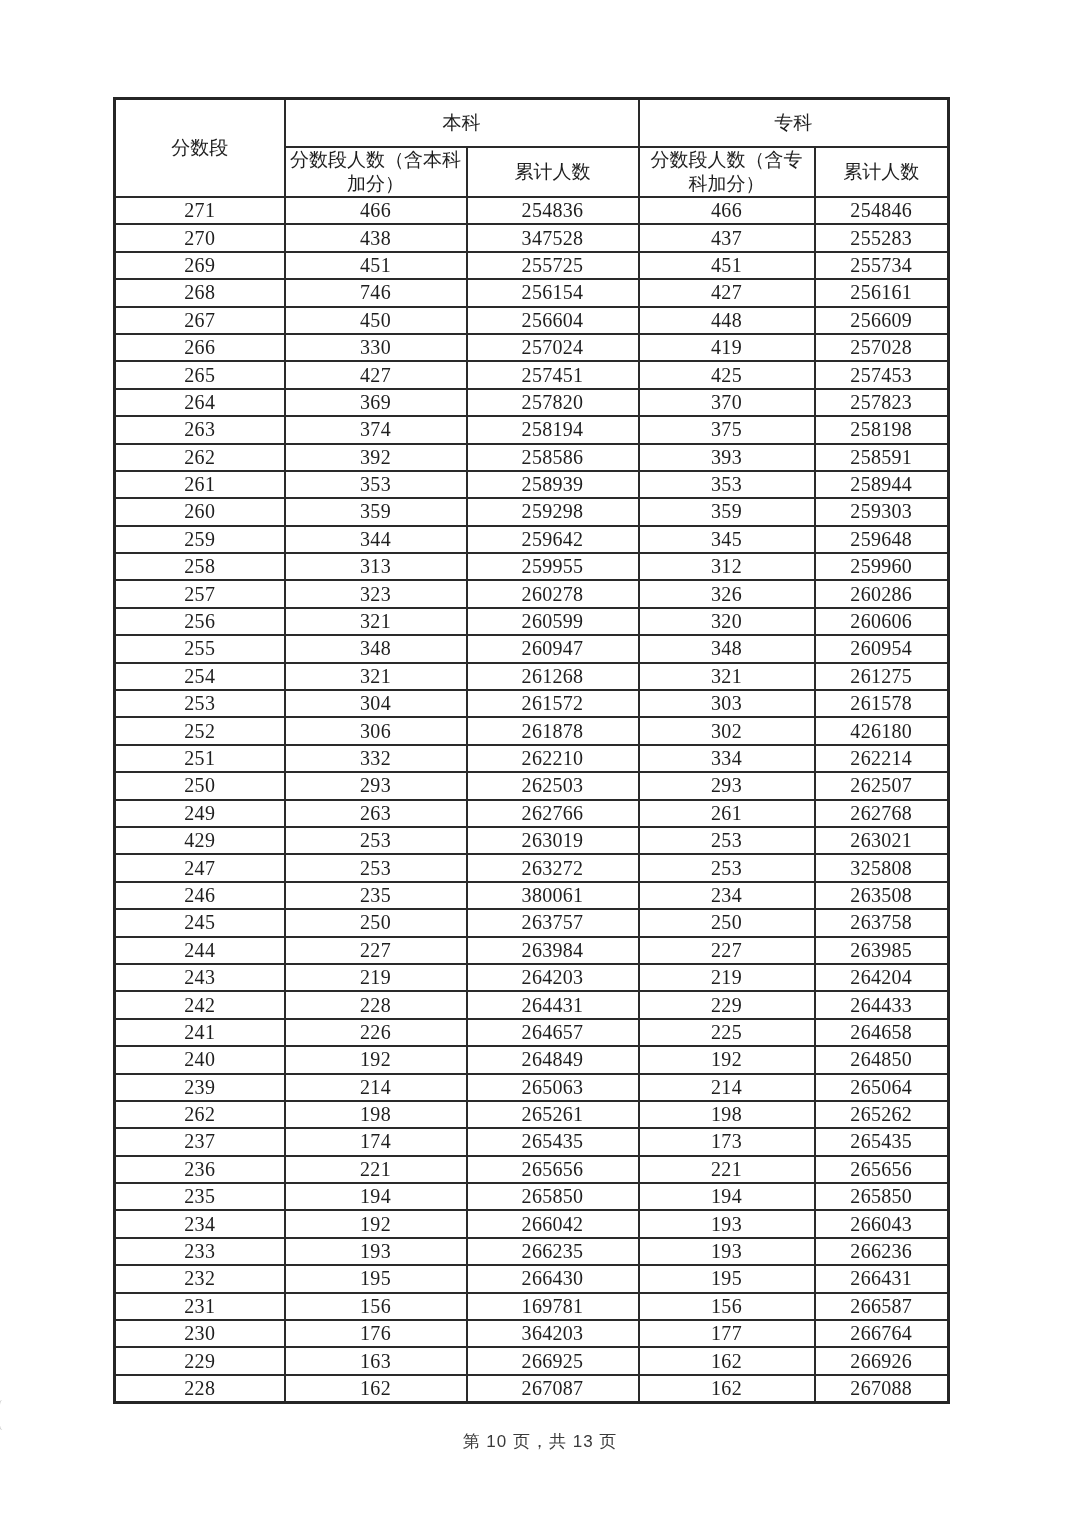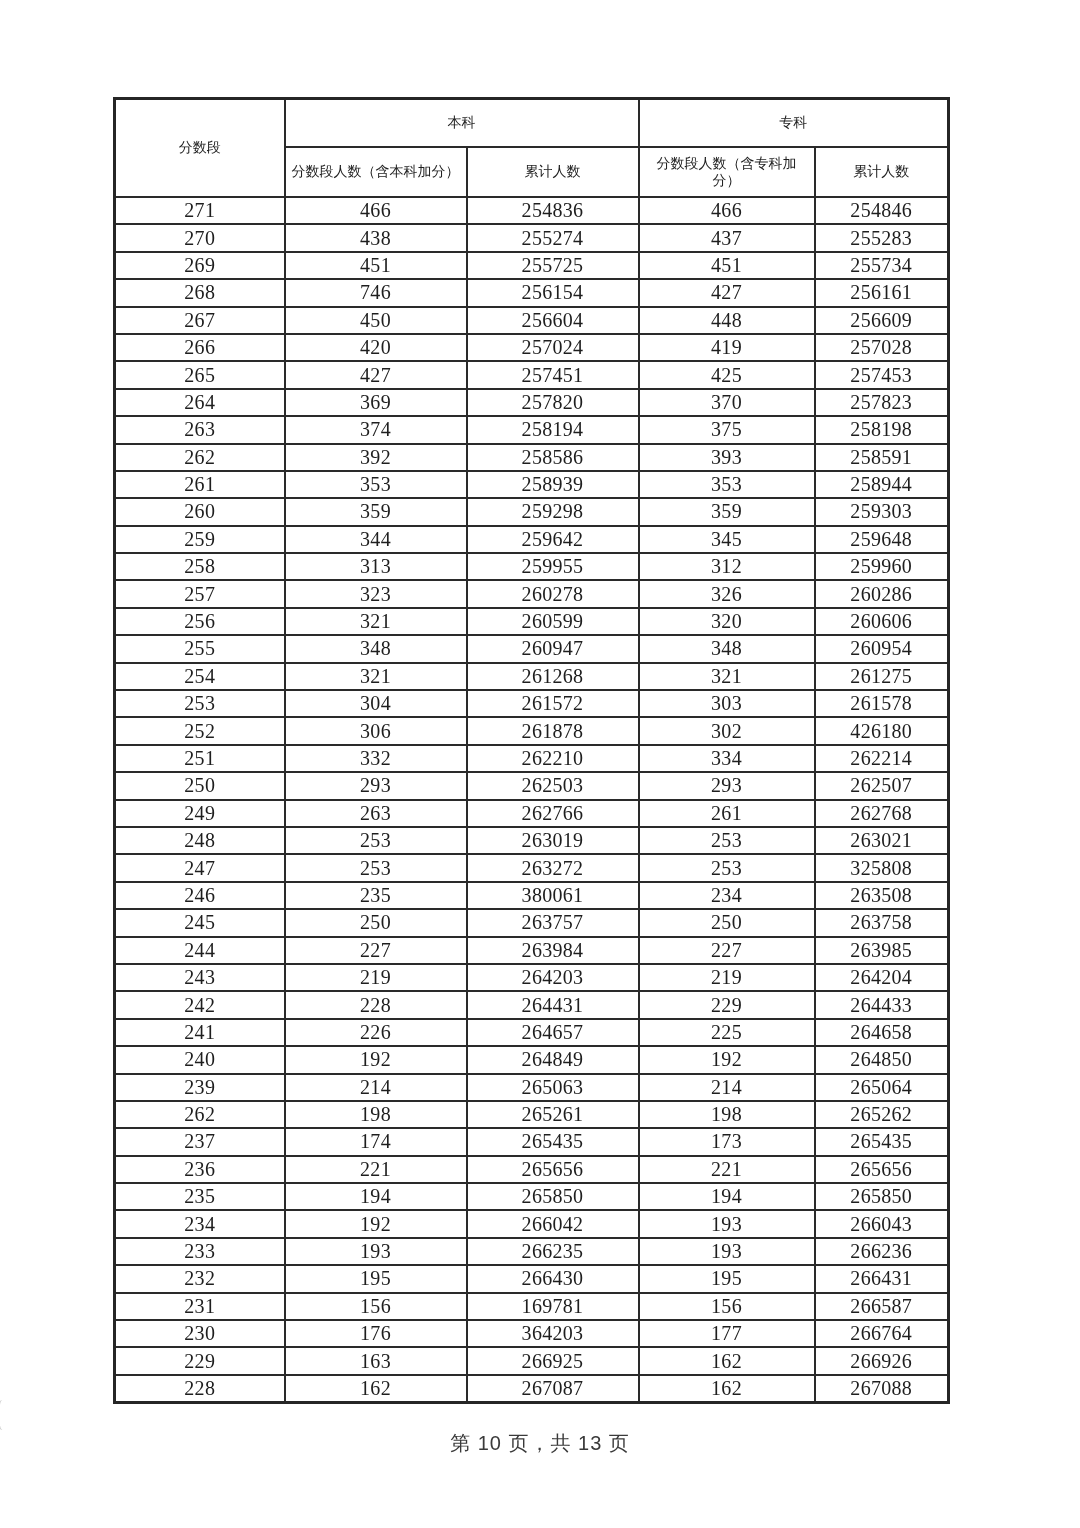--- a/index.html
+++ b/index.html
@@ -32,21 +32,21 @@
   table.score-table th,
   table.score-table td {
     border: 2px solid #2a2a2a;
     text-align: center;
     vertical-align: middle;
     font-weight: normal;
     padding: 0 4px;
     overflow: hidden;
   }
   table.score-table th {
-    font-size: 14px;
+    font-size: 19px;
     line-height: 1.25;
   }
   tr.group-row th {
     height: 46px;
   }
   tr.sub-row th {
     height: 48px;
   }
   table.score-table td {
     height: 25.4px;
@@ -54,21 +54,21 @@
     letter-spacing: 0.3px;
     white-space: nowrap;
   }
   .footer {
     position: absolute;
     left: 0;
     top: 1430px;
     width: 100%;
     text-align: center;
     font-family: "Liberation Sans", sans-serif;
-    font-size: 20px;
+    font-size: 17px;
     color: #3a3a3a;
     letter-spacing: 1px;
   }
   .scan-artifact {
     position: absolute;
     left: -4px;
     top: 1400px;
     width: 10px;
     height: 30px;
     border-left: 3px solid #b5b5b5;
@@ -106,21 +106,21 @@
         <tr>
           <td>271</td>
           <td>466</td>
           <td>254836</td>
           <td>466</td>
           <td>254846</td>
         </tr>
         <tr>
           <td>270</td>
           <td>438</td>
-          <td>255274</td>
+          <td>347528</td>
           <td>437</td>
           <td>255283</td>
         </tr>
         <tr>
           <td>269</td>
           <td>451</td>
           <td>255725</td>
           <td>451</td>
           <td>255734</td>
         </tr>
@@ -133,21 +133,21 @@
         </tr>
         <tr>
           <td>267</td>
           <td>450</td>
           <td>256604</td>
           <td>448</td>
           <td>256609</td>
         </tr>
         <tr>
           <td>266</td>
-          <td>420</td>
+          <td>330</td>
           <td>257024</td>
           <td>419</td>
           <td>257028</td>
         </tr>
         <tr>
           <td>265</td>
           <td>427</td>
           <td>257451</td>
           <td>425</td>
           <td>257453</td>
@@ -258,21 +258,21 @@
           <td>262507</td>
         </tr>
         <tr>
           <td>249</td>
           <td>263</td>
           <td>262766</td>
           <td>261</td>
           <td>262768</td>
         </tr>
         <tr>
-          <td>248</td>
+          <td>429</td>
           <td>253</td>
           <td>263019</td>
           <td>253</td>
           <td>263021</td>
         </tr>
         <tr>
           <td>247</td>
           <td>253</td>
           <td>263272</td>
           <td>253</td>

